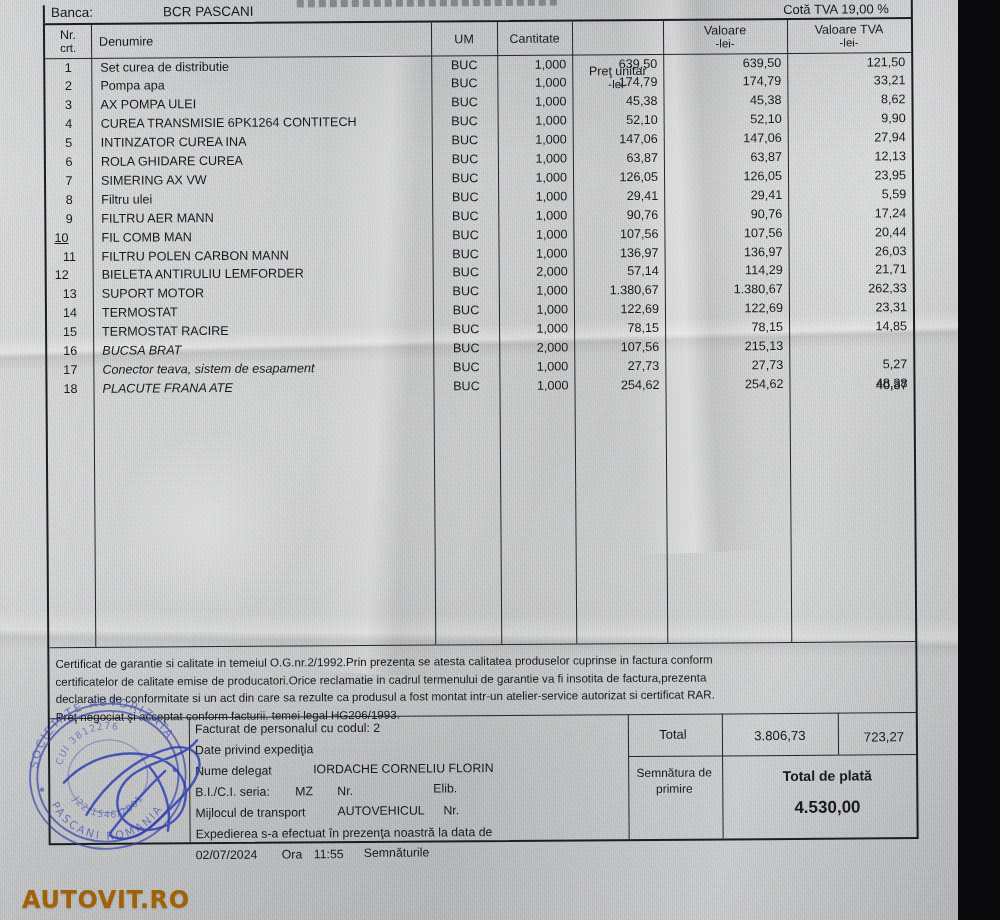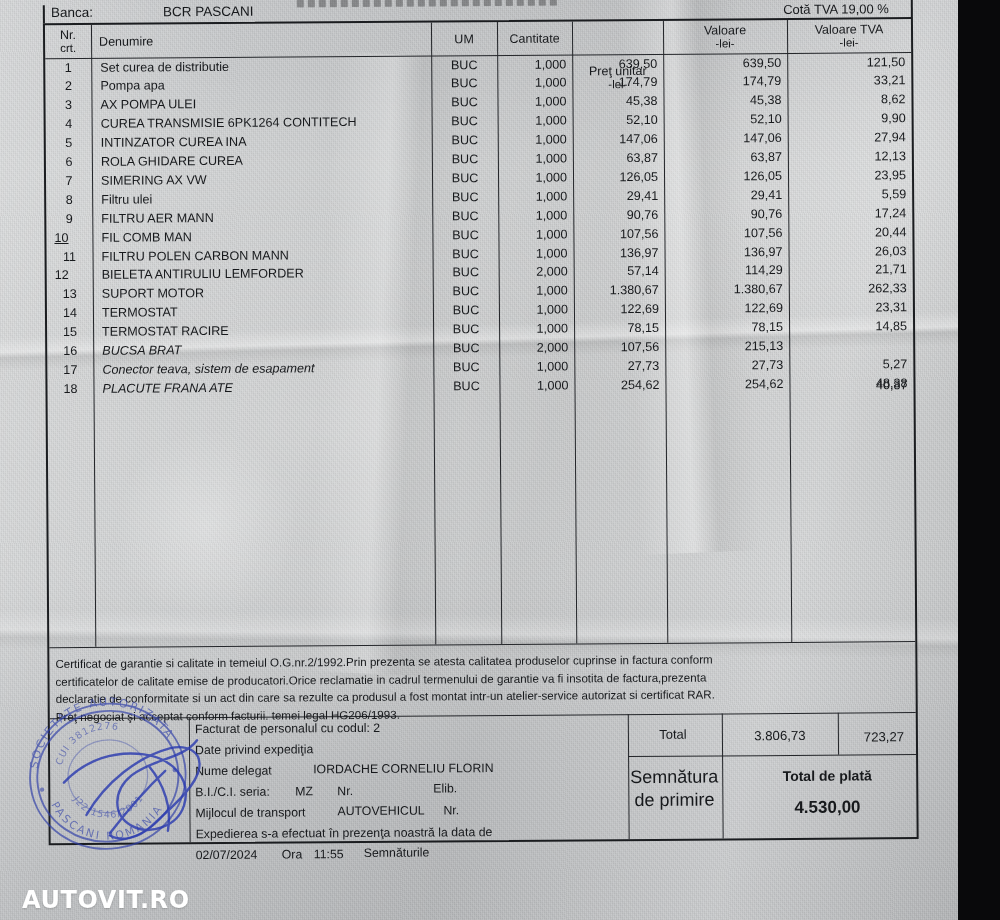--- a/index.html
+++ b/index.html
@@ -102,40 +102,40 @@
 
   
   #sig-box{position:absolute;left:0;top:695px;width:139px;bottom:0;}
   #sig-text{position:absolute;left:14px;top:22px;width:110px;font-size:12.5px;line-height:1.32;text-align:center;}
   #exped{position:absolute;left:141px;top:695px;width:428px;font-size:12.3px;line-height:1.0;}
   #exped .ln{position:absolute;white-space:nowrap;}
 
   #tot-label{position:absolute;left:578px;top:706px;width:90px;text-align:center;font-size:13px;}
   #tot-val{position:absolute;left:672px;top:708px;width:116px;text-align:center;font-size:13.2px;}
   #tot-tva{position:absolute;left:790px;top:710px;width:88px;text-align:center;font-size:13.2px;}
-  #sem-prim{position:absolute;left:578px;top:745px;width:92px;text-align:center;font-size:18px;line-height:1.3;}
+  #sem-prim{position:absolute;left:578px;top:745px;width:92px;text-align:center;font-size:12px;line-height:1.3;}
   #tot-plata-lab{position:absolute;left:672px;top:748px;width:210px;text-align:center;font-size:14px;font-weight:bold;}
   #tot-plata-val{position:absolute;left:672px;top:778px;width:210px;text-align:center;font-size:17px;font-weight:bold;}
 
   
   #stamp{
     position:absolute; left:14px; top:683px; width:182px; height:172px;
     transform:rotate(-8deg); opacity:.78; pointer-events:none;
   }
   #stamp svg{width:100%;height:100%;}
   #handsig{
     position:absolute; left:52px; top:712px; width:180px; height:140px;
     transform:rotate(-4deg); opacity:.88; pointer-events:none;
   }
   #handsig svg{width:100%;height:100%;}
 
   
   #wm{
     position:absolute;left:22px;top:886px;font-size:24px;font-weight:bold;
-    color:#ffffff;letter-spacing:.6px;font-family:"DejaVu Sans",sans-serif;
+    color:#a16207;letter-spacing:.6px;font-family:"DejaVu Sans",sans-serif;
     text-shadow:0 1px 2px rgba(0,0,0,.18);
   }
   
   #dark-r{position:absolute;right:0;top:0;width:42px;height:920px;background:#09090b;}
 </style>
 </head>
 <body>
 
 <div id="paper">
   <div id="grain"></div>

